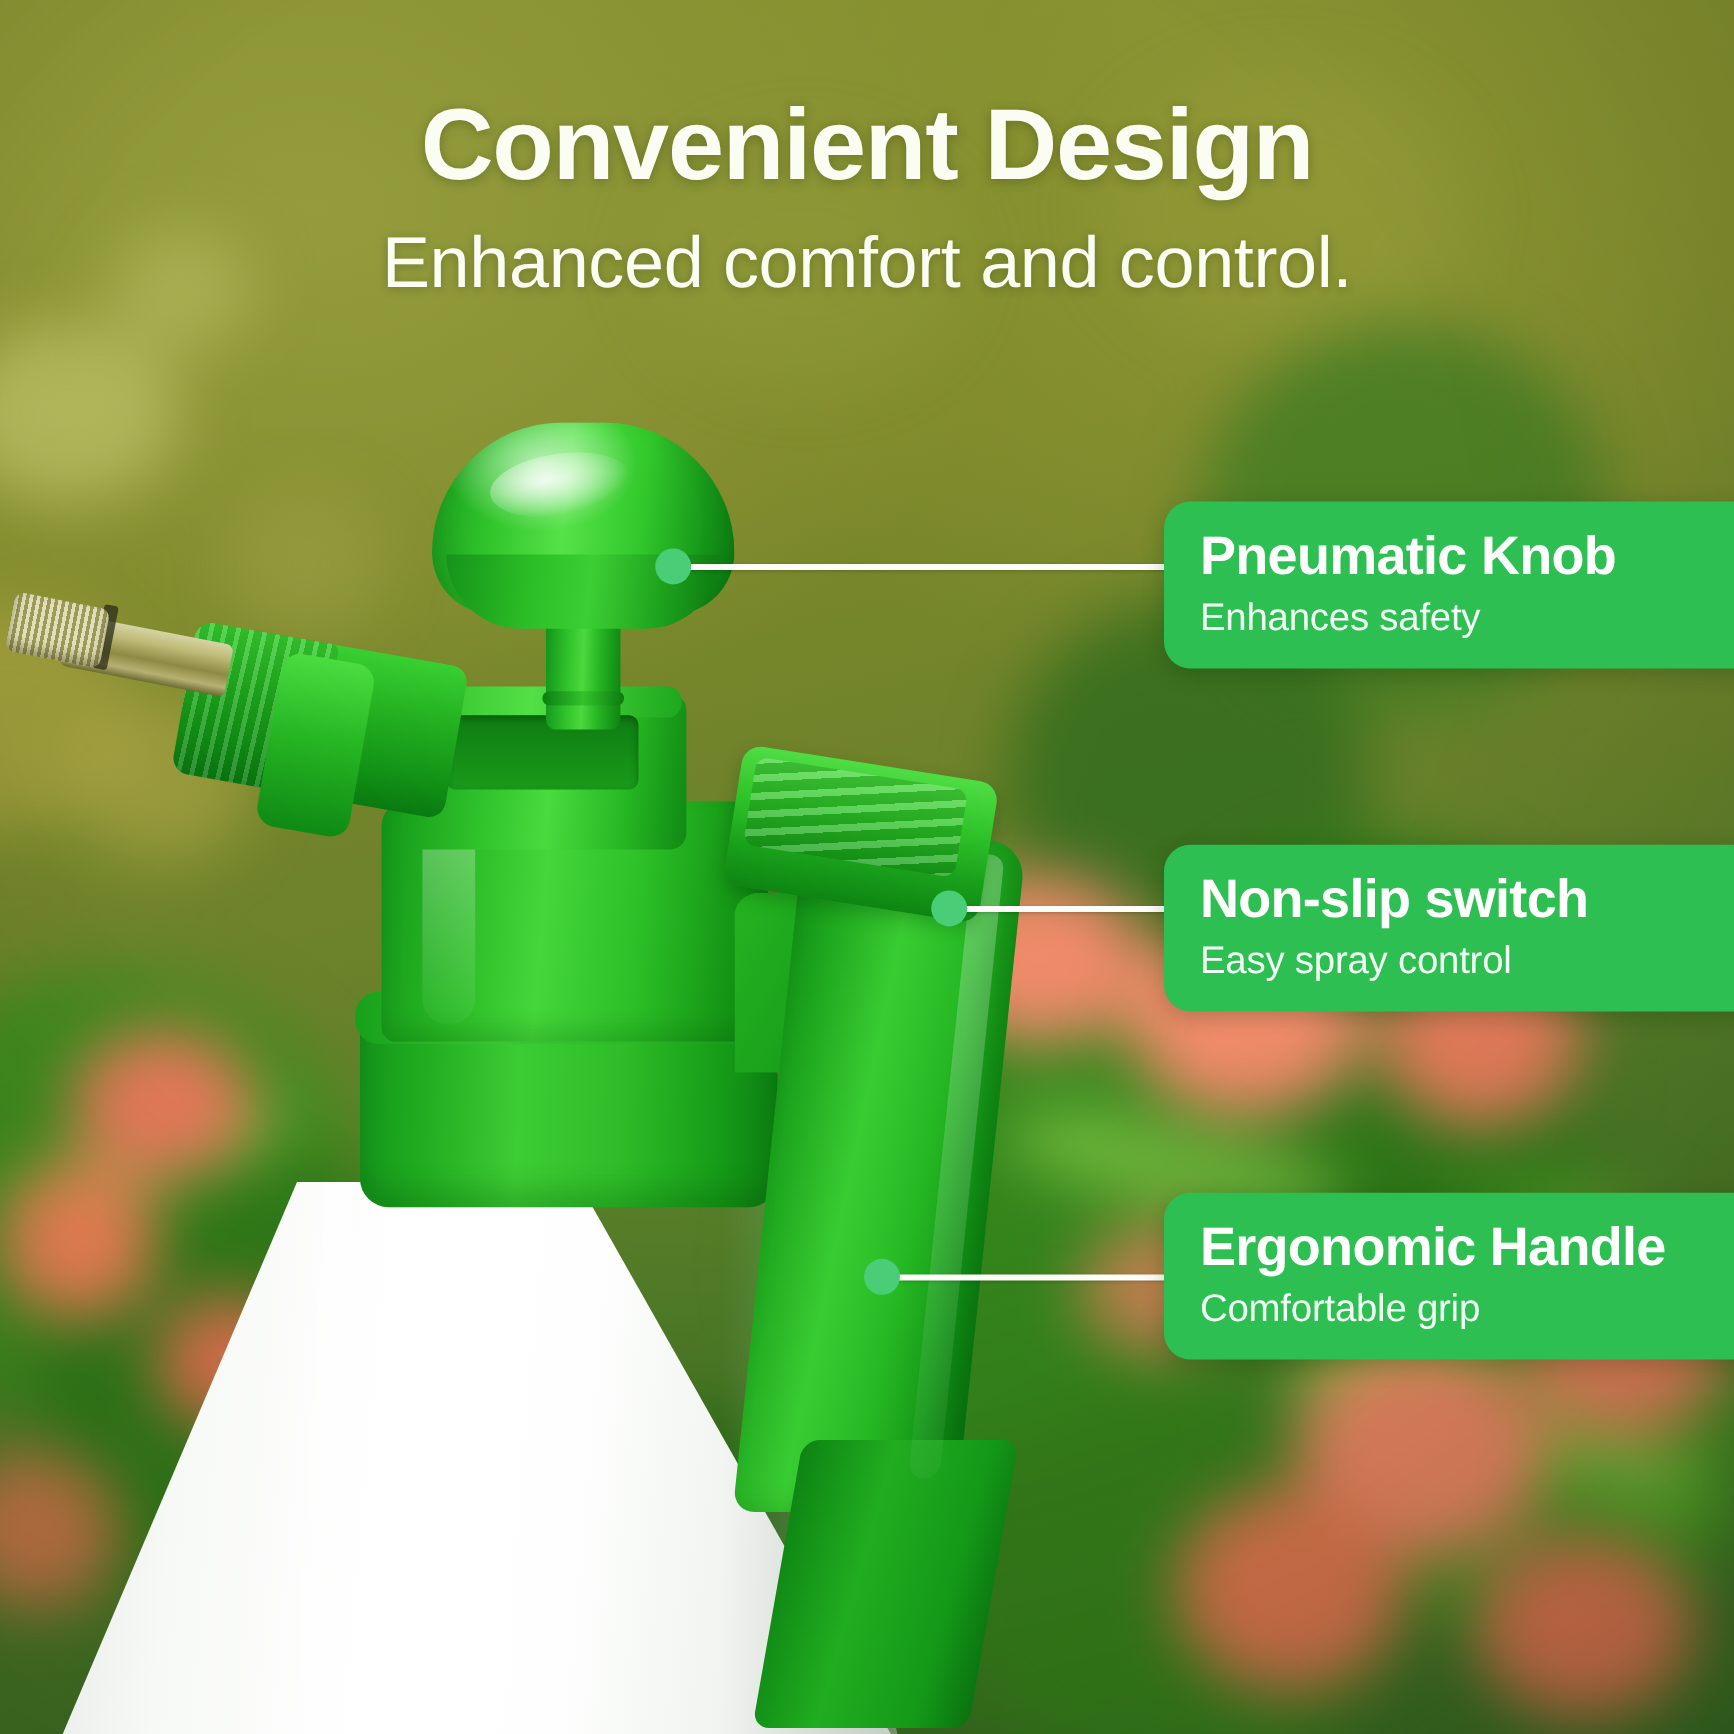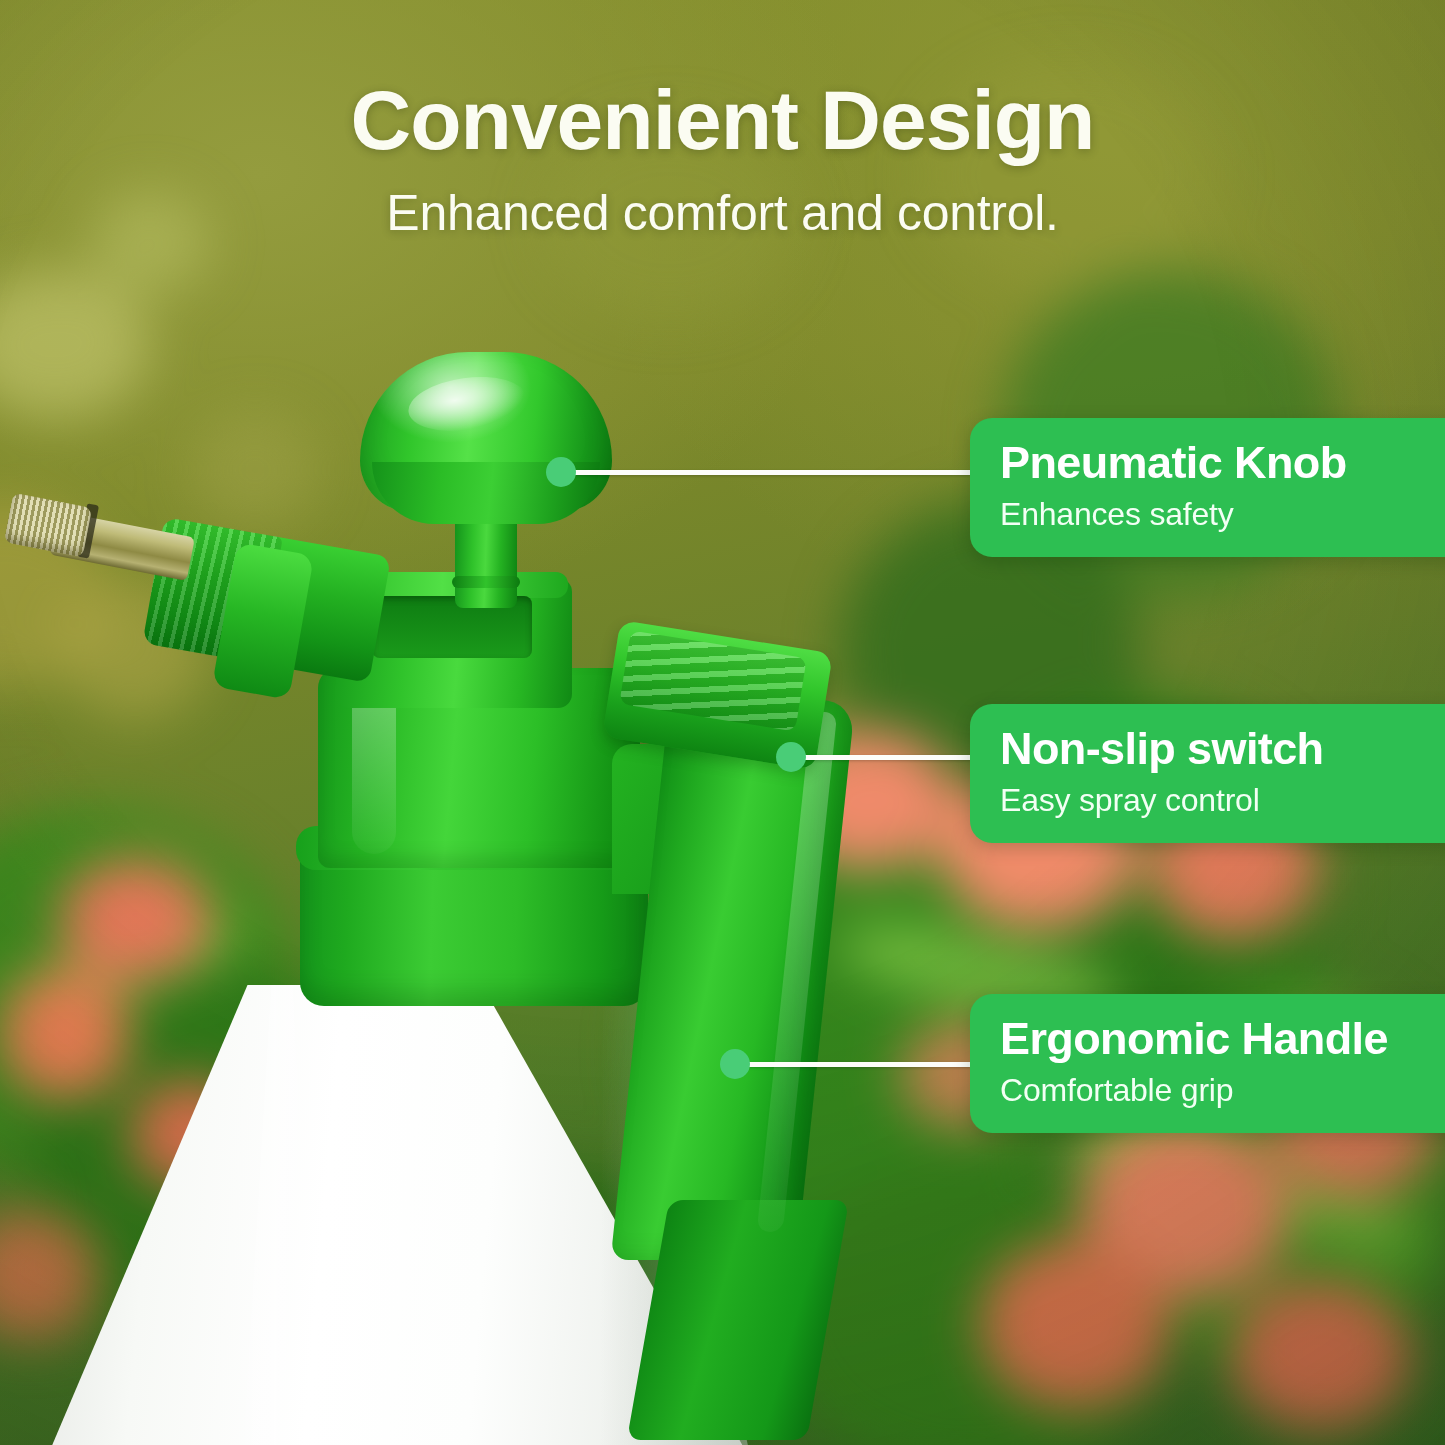--- a/index.html
+++ b/index.html
@@ -66,21 +66,21 @@
     background:radial-gradient(ellipse 95% 85% at 42% 32%, rgba(0,0,0,0) 45%, rgba(20,40,10,.28) 100%);
   }
 
   
   .header{position:absolute;left:0;right:0;top:78px;text-align:center;pointer-events:none;}
   .title{
     font-size:84px;font-weight:700;color:#fbfcf2;letter-spacing:-1px;
     line-height:1.0;text-shadow:0 2px 10px rgba(30,40,10,.30);
   }
   .subtitle{
-    margin-top:22px;font-size:50px;font-weight:400;color:#fbfcf2;
+    margin-top:22px;font-size:60px;font-weight:400;color:#fbfcf2;
     letter-spacing:-0.3px;text-shadow:0 2px 8px rgba(30,40,10,.28);
   }
 
   
   .product{position:absolute;left:0;top:0;width:1445px;height:1445px;}
 
   
   .bottle{
     position:absolute;left:48px;top:985px;width:700px;height:470px;
     background:

